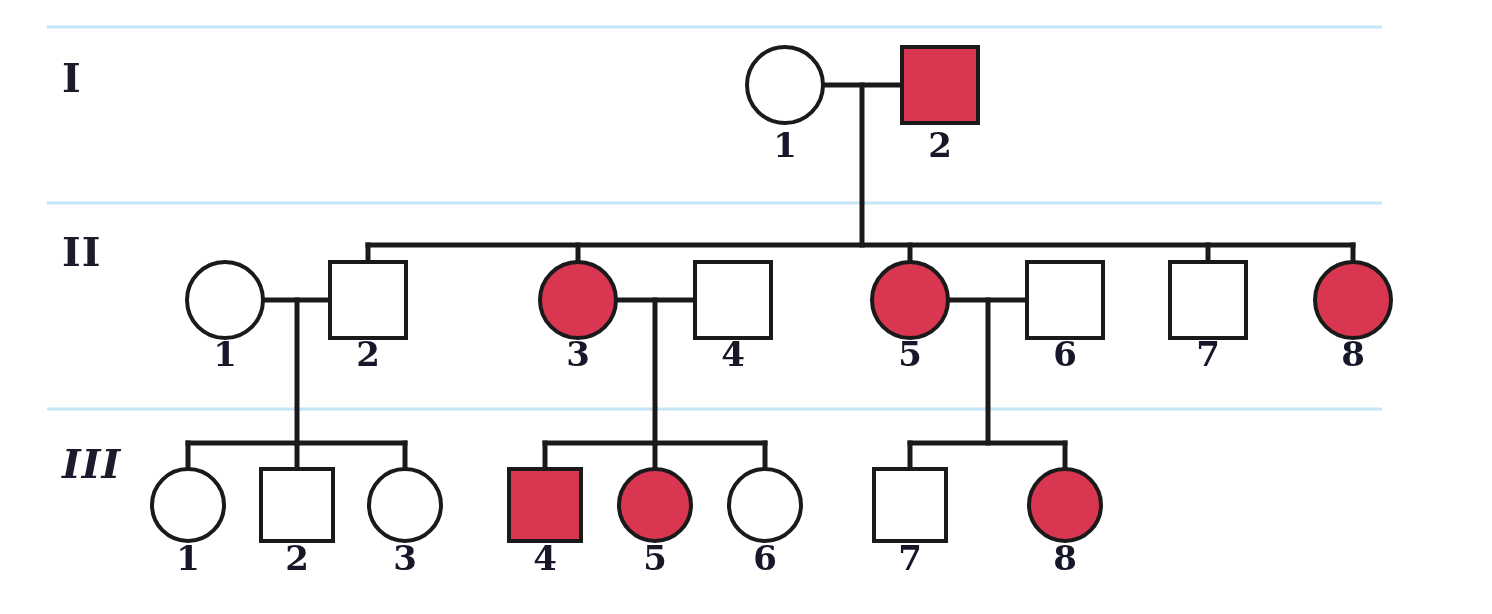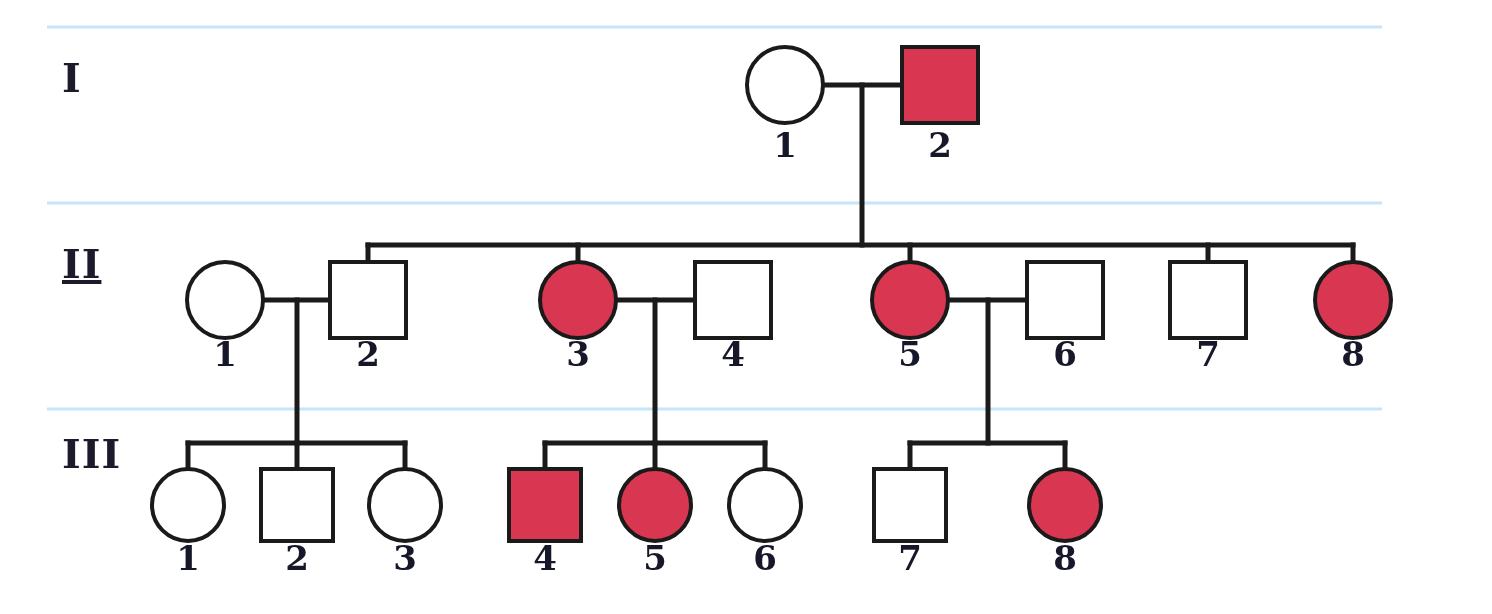--- a/index.html
+++ b/index.html
@@ -102,22 +102,22 @@
         <rect x="509" y="469" width="72" height="72" fill="#d93751" stroke="#1a1a1a" stroke-width="4"></rect>
         <circle cx="655" cy="505" r="36" fill="#d93751" stroke="#1a1a1a" stroke-width="4"></circle>
         <circle cx="765" cy="505" r="36" fill="#ffffff" stroke="#1a1a1a" stroke-width="4"></circle>
         <rect x="874" y="469" width="72" height="72" fill="#ffffff" stroke="#1a1a1a" stroke-width="4"></rect>
         <circle cx="1065" cy="505" r="36" fill="#d93751" stroke="#1a1a1a" stroke-width="4"></circle>
       </g>
   </svg>
 
   <div id="generation-labels-layer">
       <div class="gen-label" style="left: 62px; top: 58px;">I</div>
-      <div class="gen-label" style="left: 62px; top: 244px; text-decoration: underline;">II</div>
-      <div class="gen-label" style="left: 62px; top: 434px;">III</div>
+      <div class="gen-label" style="left: 62px; top: 232px;">II</div>
+      <div class="gen-label" style="left: 62px; top: 444px; font-style: italic;">III</div>
     </div>
   <div id="individual-numbers-layer">
       <div class="indiv-number" style="left: 785px; top: 128px;">1</div>
       <div class="indiv-number" style="left: 940px; top: 128px;">2</div>
       <div class="indiv-number" style="left: 225px; top: 337px;">1</div>
       <div class="indiv-number" style="left: 368px; top: 337px;">2</div>
       <div class="indiv-number" style="left: 578px; top: 337px;">3</div>
       <div class="indiv-number" style="left: 733px; top: 337px;">4</div>
       <div class="indiv-number" style="left: 910px; top: 337px;">5</div>
       <div class="indiv-number" style="left: 1065px; top: 337px;">6</div>

